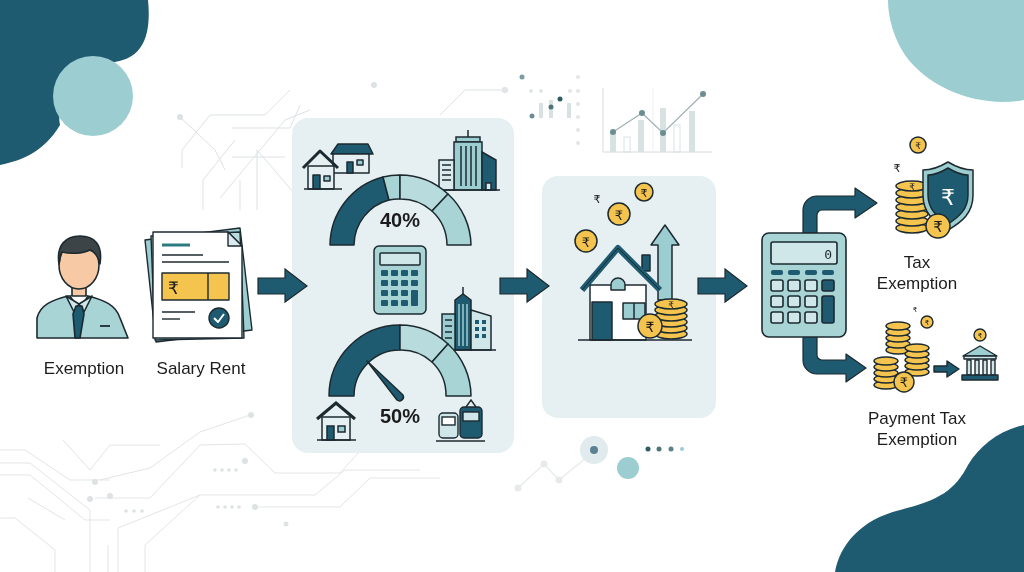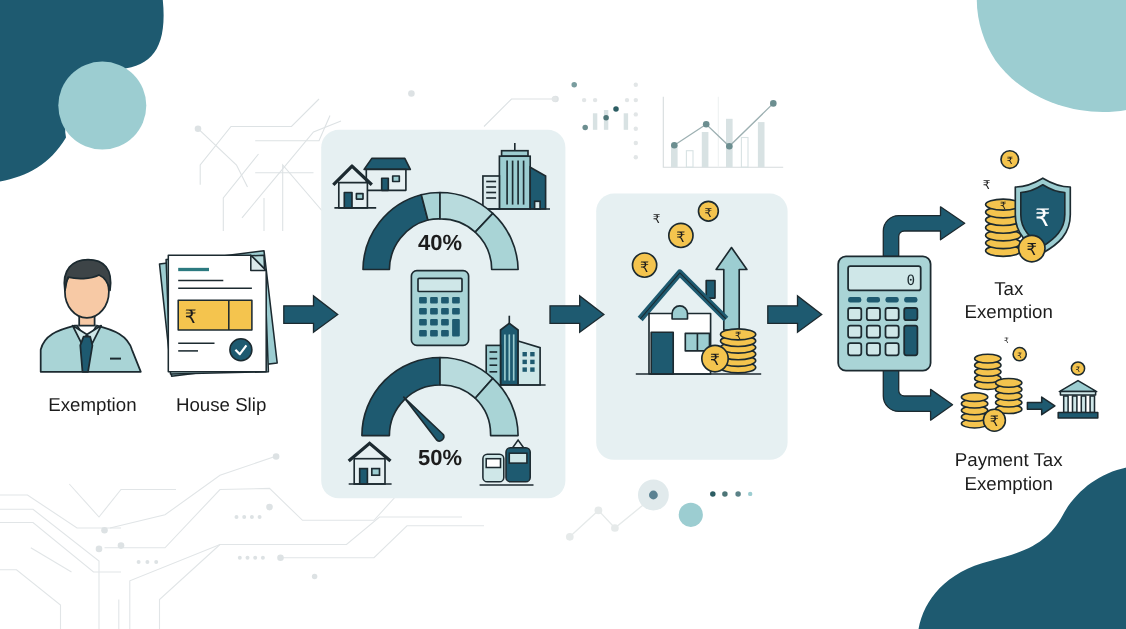--- a/index.html
+++ b/index.html
@@ -389,20 +389,20 @@
   </g>
   <g font-family="DejaVu Sans, sans-serif" text-anchor="middle" fill="#1c1c1c">
     <text x="904" y="387" font-size="13">₹</text>
     <text x="927" y="325" font-size="7">₹</text>
     <text x="980" y="338" font-size="7">₹</text>
     <text x="915" y="312" font-size="7">₹</text>
   </g>
 </svg>
 
 <div class="label" style="left:30px;top:358px;width:108px;">Exemption</div>
-<div class="label" style="left:146px;top:358px;width:110px;">House Slip</div>
+<div class="label" style="left:146px;top:358px;width:110px;">Salary Rent</div>
 <div class="label" style="left:544px;top:357px;width:170px;">
 </div>
 <div class="label" style="left:862px;top:252px;width:110px;">Tax Exemption</div>
 <div class="label" style="left:860px;top:408px;width:114px;">
   <div>Payment Tax</div>
   <div>Exemption</div>
 </div>
 
 </body></html>

